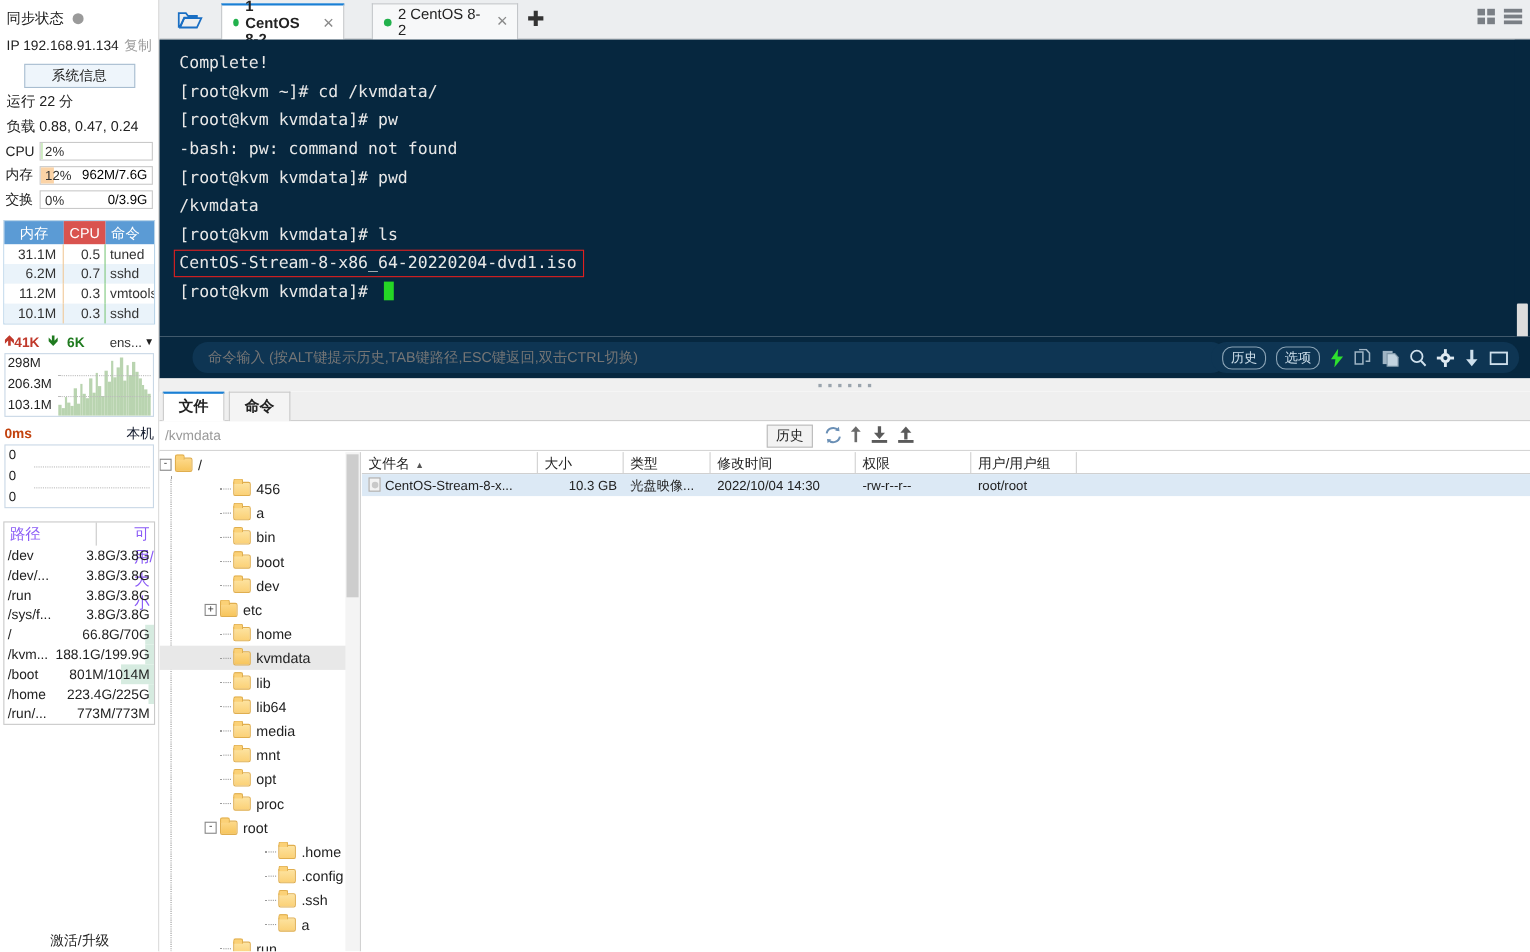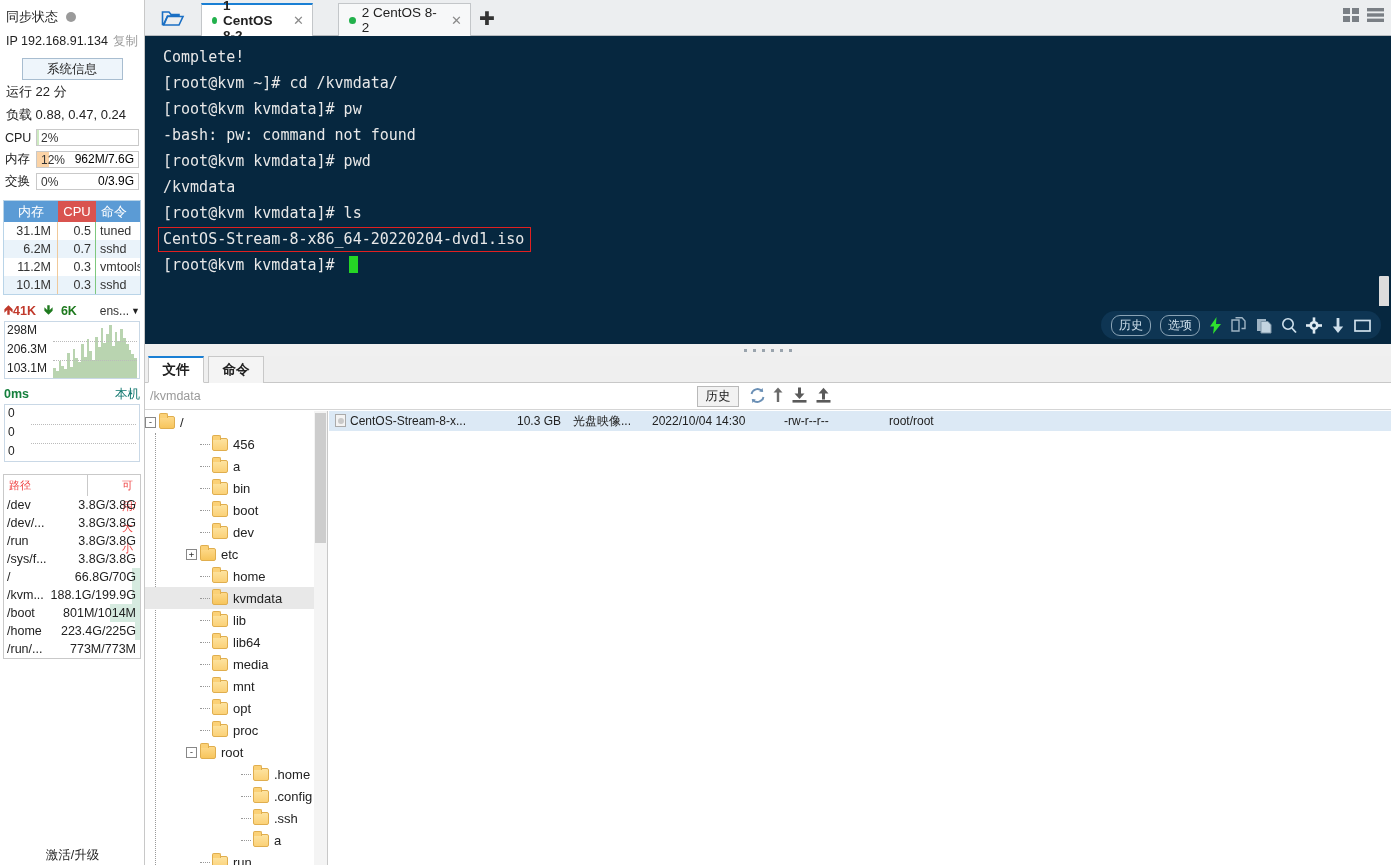--- a/index.html
+++ b/index.html
@@ -73,32 +73,32 @@
     position: relative; margin: 0 4px; height: 58px;
     border: 1px solid #c9d8e6; background: #fff; overflow: hidden;
   }
   .net-ylab { position: absolute; left: 2px; font-size: 12px; color: #222; z-index: 3; }
   #net-bars { position: absolute; left: 48px; right: 2px; bottom: 0; top: 0; display: flex; align-items: flex-end; }
   #net-bars i { flex: 1; background: #b9d4b0; display: block; }
   .net-grid { position: absolute; left: 48px; right: 2px; border-top: 1px dotted #bbb; z-index: 2; }
 
   
   #lat-hdr { display: flex; align-items: center; height: 20px; padding: 0 4px; margin-top: 5px; font-size: 12.5px; }
-  #lat-val { color: #15803d; font-weight: bold; }
-  #lat-host { margin-left: auto; color: #0f766e; text-align: right; }
+  #lat-val { color: #c2410c; font-weight: bold; }
+  #lat-host { margin-left: auto; color: #0f172a; text-align: right; }
   #lat-graph {
     position: relative; margin: 0 4px; height: 58px;
     border: 1px solid #c9d8e6; background: #fff;
   }
   .lat-ylab { position: absolute; left: 3px; font-size: 12px; color: #222; }
   .lat-grid { position: absolute; left: 26px; right: 3px; border-top: 1px dotted #bbb; }
 
   
   #disk-table { margin: 12px 3px 0 3px; border: 1px solid #c9c9c9; }
-  #disk-head { display: flex; height: 21px; font-size: 11px; color: #ef4444; gap: 28px; }
+  #disk-head { display: flex; height: 21px; font-size: 14px; color: #8b5cf6; gap: 28px; }
   .dh-path { width: 55px; padding-left: 5px; line-height: 21px; }
   .dh-sep { width: 1px; background: #c9c9c9; }
   .dh-size { flex: 1; padding-left: 6px; line-height: 21px; }
   .disk-row { display: flex; height: 18px; font-size: 12.5px; color: #222; position: relative; }
   .dr-path { width: 55px; padding-left: 3px; line-height: 18px; white-space: nowrap; overflow: hidden; }
   .dr-size { flex: 1; text-align: right; padding-right: 4px; line-height: 18px; white-space: nowrap; position: relative; z-index: 2; }
   .dr-fill { position: absolute; right: 0; top: 0; bottom: 0; background: #d6ebe0; z-index: 1; }
   #activate { position: absolute; left: 0; bottom: 0; width: 145px; text-align: center;
     font-size: 12.5px; color: #222; padding-bottom: 1px; }
 
@@ -495,20 +495,21 @@
 </div>
 
 <div id="terminal">
   <div id="term-text"><div class="term-line">Complete!</div><div class="term-line">[root@kvm ~]# cd /kvmdata/</div><div class="term-line">[root@kvm kvmdata]# pw</div><div class="term-line">-bash: pw: command not found</div><div class="term-line">[root@kvm kvmdata]# pwd</div><div class="term-line">/kvmdata</div><div class="term-line">[root@kvm kvmdata]# ls</div><div class="term-line"><span class="term-line highlight">CentOS-Stream-8-x86_64-20220204-dvd1.iso</span></div><div class="term-line">[root@kvm kvmdata]# <span id="term-cursor"></span></div></div>
   <div id="term-scroll">
     <div id="term-thumb"></div>
   </div>
 </div>
 
 <div id="cmdbar">
+  <input id="cmd-input" type="text" placeholder="命令输入 (按ALT键提示历史,TAB键路径,ESC键返回,双击CTRL切换)" style="">
   <div id="cmd-tools">
     <span class="cmd-pill">历史</span>
     <span class="cmd-pill">选项</span>
     <span class="cmd-ico">
       <svg width="13" height="17" viewBox="0 0 13 17">
           <path d="M7.5,0 L1,9.5 L5,9.5 L4,17 L12,7 L7,7 Z" fill="#2ee02e"></path>
         </svg>
     </span>
     <span class="cmd-ico">
       <svg width="16" height="17" viewBox="0 0 16 17">
@@ -749,20 +750,30 @@
           <span class="folder"></span>
           <span>run</span>
         </div>
       </div>
     <div id="tree-scroll">
       <div id="tree-thumb"></div>
     </div>
   </div>
 
   <div id="flist">
+    <div id="fl-head">
+      <div class="col-name">
+        <span>文件名</span><span class="sort-caret">▲</span>
+      </div>
+      <div class="col-size">大小</div>
+      <div class="col-type">类型</div>
+      <div class="col-time">修改时间</div>
+      <div class="col-perm">权限</div>
+      <div class="col-own">用户/用户组</div>
+    </div>
     <div id="fl-body">
         <div class="flr">
           <div class="col-name"><span class="file-ico"></span><span>CentOS-Stream-8-x...</span></div>
           <div class="col-size">10.3 GB</div>
           <div class="col-type">光盘映像...</div>
           <div class="col-time">2022/10/04 14:30</div>
           <div class="col-perm">-rw-r--r--</div>
           <div class="col-own">root/root</div>
         </div>
       </div>

